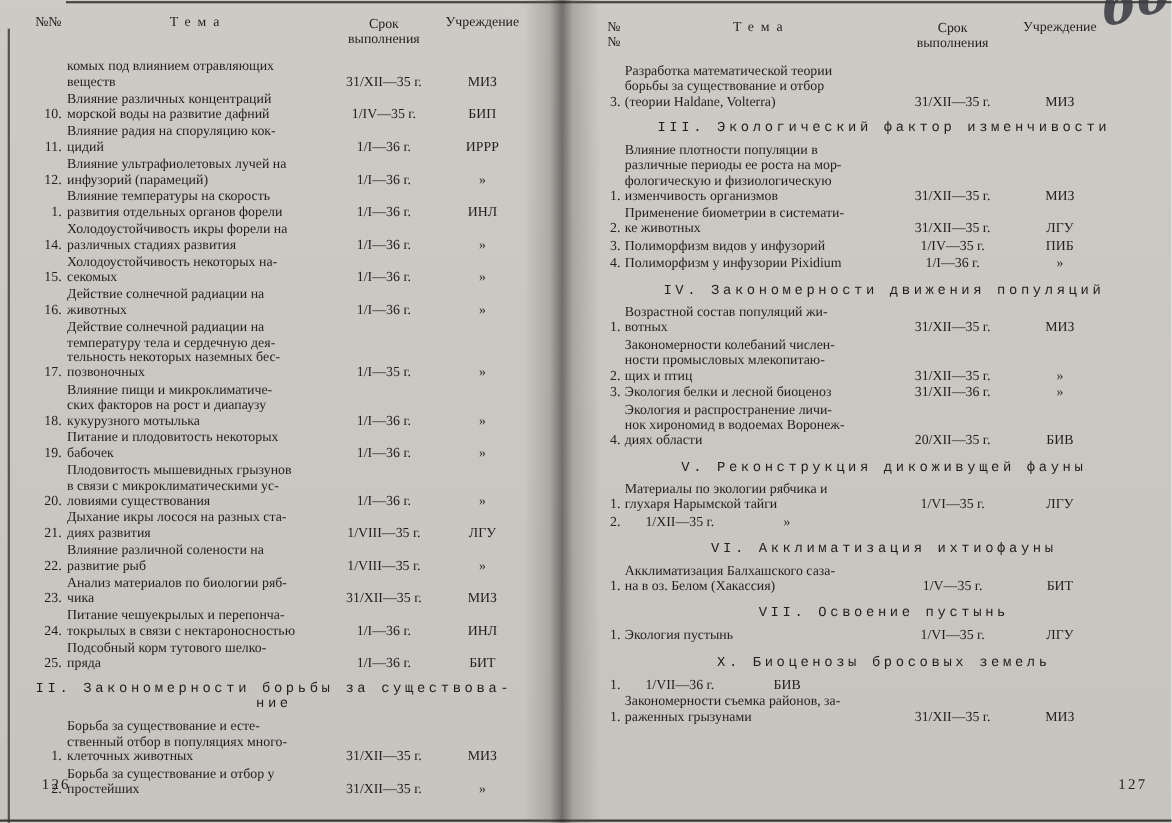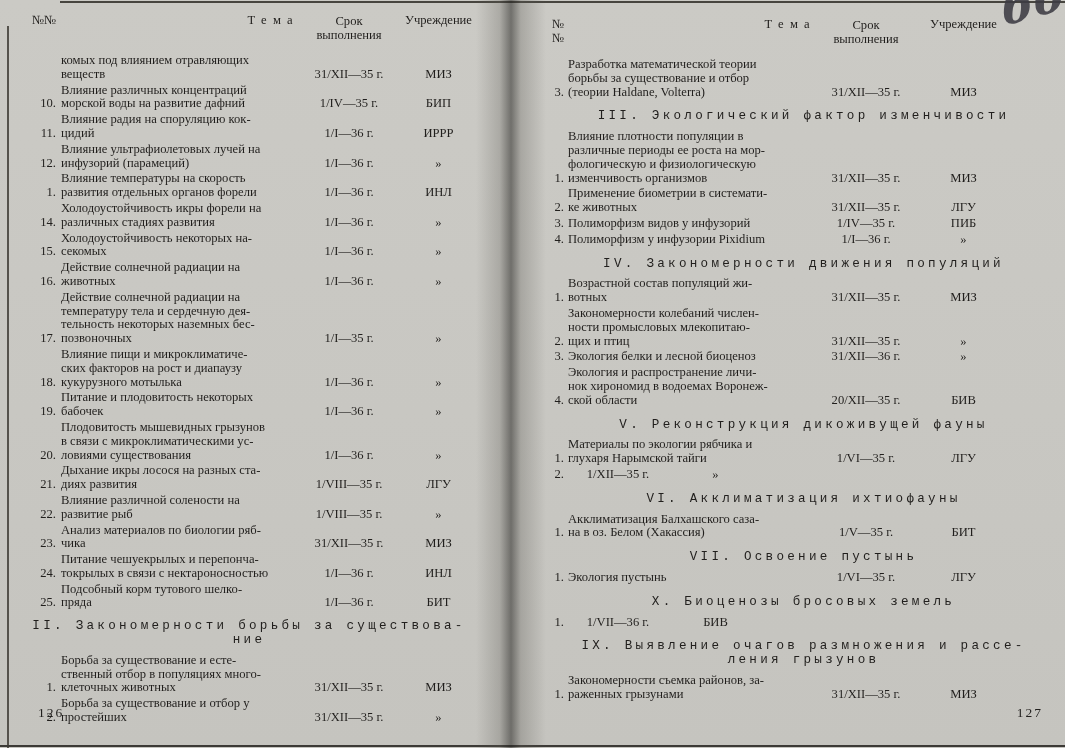--- a/index.html
+++ b/index.html
@@ -41,21 +41,21 @@
   .page.left  .c-txt{flex:0 0 238px;}
   .page.left  .c-date{flex:0 0 100px;}
   .page.left  .c-org{flex:1;}
 
   .page.right .c-num{flex:0 0 22px;padding-right:4px;}
   .page.right .c-txt{flex:0 0 248px;}
   .page.right .c-date{flex:0 0 100px;}
   .page.right .c-org{flex:0 0 95px;}
 
   .hdr{align-items:flex-start;margin-bottom:12px;}
-  .hdr .c-txt{text-align:right;letter-spacing:.5em;}
+  .hdr .c-txt{text-align:center;letter-spacing:.5em;}
   .hdr .c-date{white-space:pre-line;line-height:14px;}
   .hdr .c-org{white-space:nowrap;}
 
   .row-heading{
     text-align:center;letter-spacing:.26em;white-space:pre-line;
     margin:10px 0 6px 0;
     font-family:Liberation Mono, monospace;
   }
   .page.right .row-heading{margin:11px 0 6px 0;}
 
@@ -299,21 +299,21 @@
         <div class="row item">
           <div class="c-num">3.</div>
           <div class="c-txt">Экология белки и лесной биоценоз</div>
           <div class="c-date">31/XII—36 г.</div>
           <div class="c-org">»</div>
         </div>
         <div class="row item">
           <div class="c-num">4.</div>
           <div class="c-txt">Экология и распространение личи-
 нок хирономид в водоемах Воронеж-
-ской области</div>
+диях области</div>
           <div class="c-date">20/XII—35 г.</div>
           <div class="c-org">БИВ</div>
         </div>
         <div class="row-heading">V. Реконструкция дикоживущей фауны</div>
         <div class="row item">
           <div class="c-num">1.</div>
           <div class="c-txt">Материалы по экологии рябчика и
 глухаря Нарымской тайги</div>
           <div class="c-date">1/VI—35 г.</div>
           <div class="c-org">ЛГУ</div>
@@ -337,22 +337,20 @@
           <div class="c-txt">Экология пустынь</div>
           <div class="c-date">1/VI—35 г.</div>
           <div class="c-org">ЛГУ</div>
         </div>
         <div class="row-heading">X. Биоценозы бросовых земель</div>
         <div class="row item">
           <div class="c-num">1.</div>
           <div class="c-date">1/VII—36 г.</div>
           <div class="c-org">БИВ</div>
         </div>
-        <div class="row-heading">IX. Выявление очагов размножения и рассе-
-ления грызунов</div>
         <div class="row item">
           <div class="c-num">1.</div>
           <div class="c-txt">Закономерности съемка районов, за-
 раженных грызунами</div>
           <div class="c-date">31/XII—35 г.</div>
           <div class="c-org">МИЗ</div>
         </div>
       </div>
     <div class="pageno no-right">127</div>
     <div class="folio">66</div>

